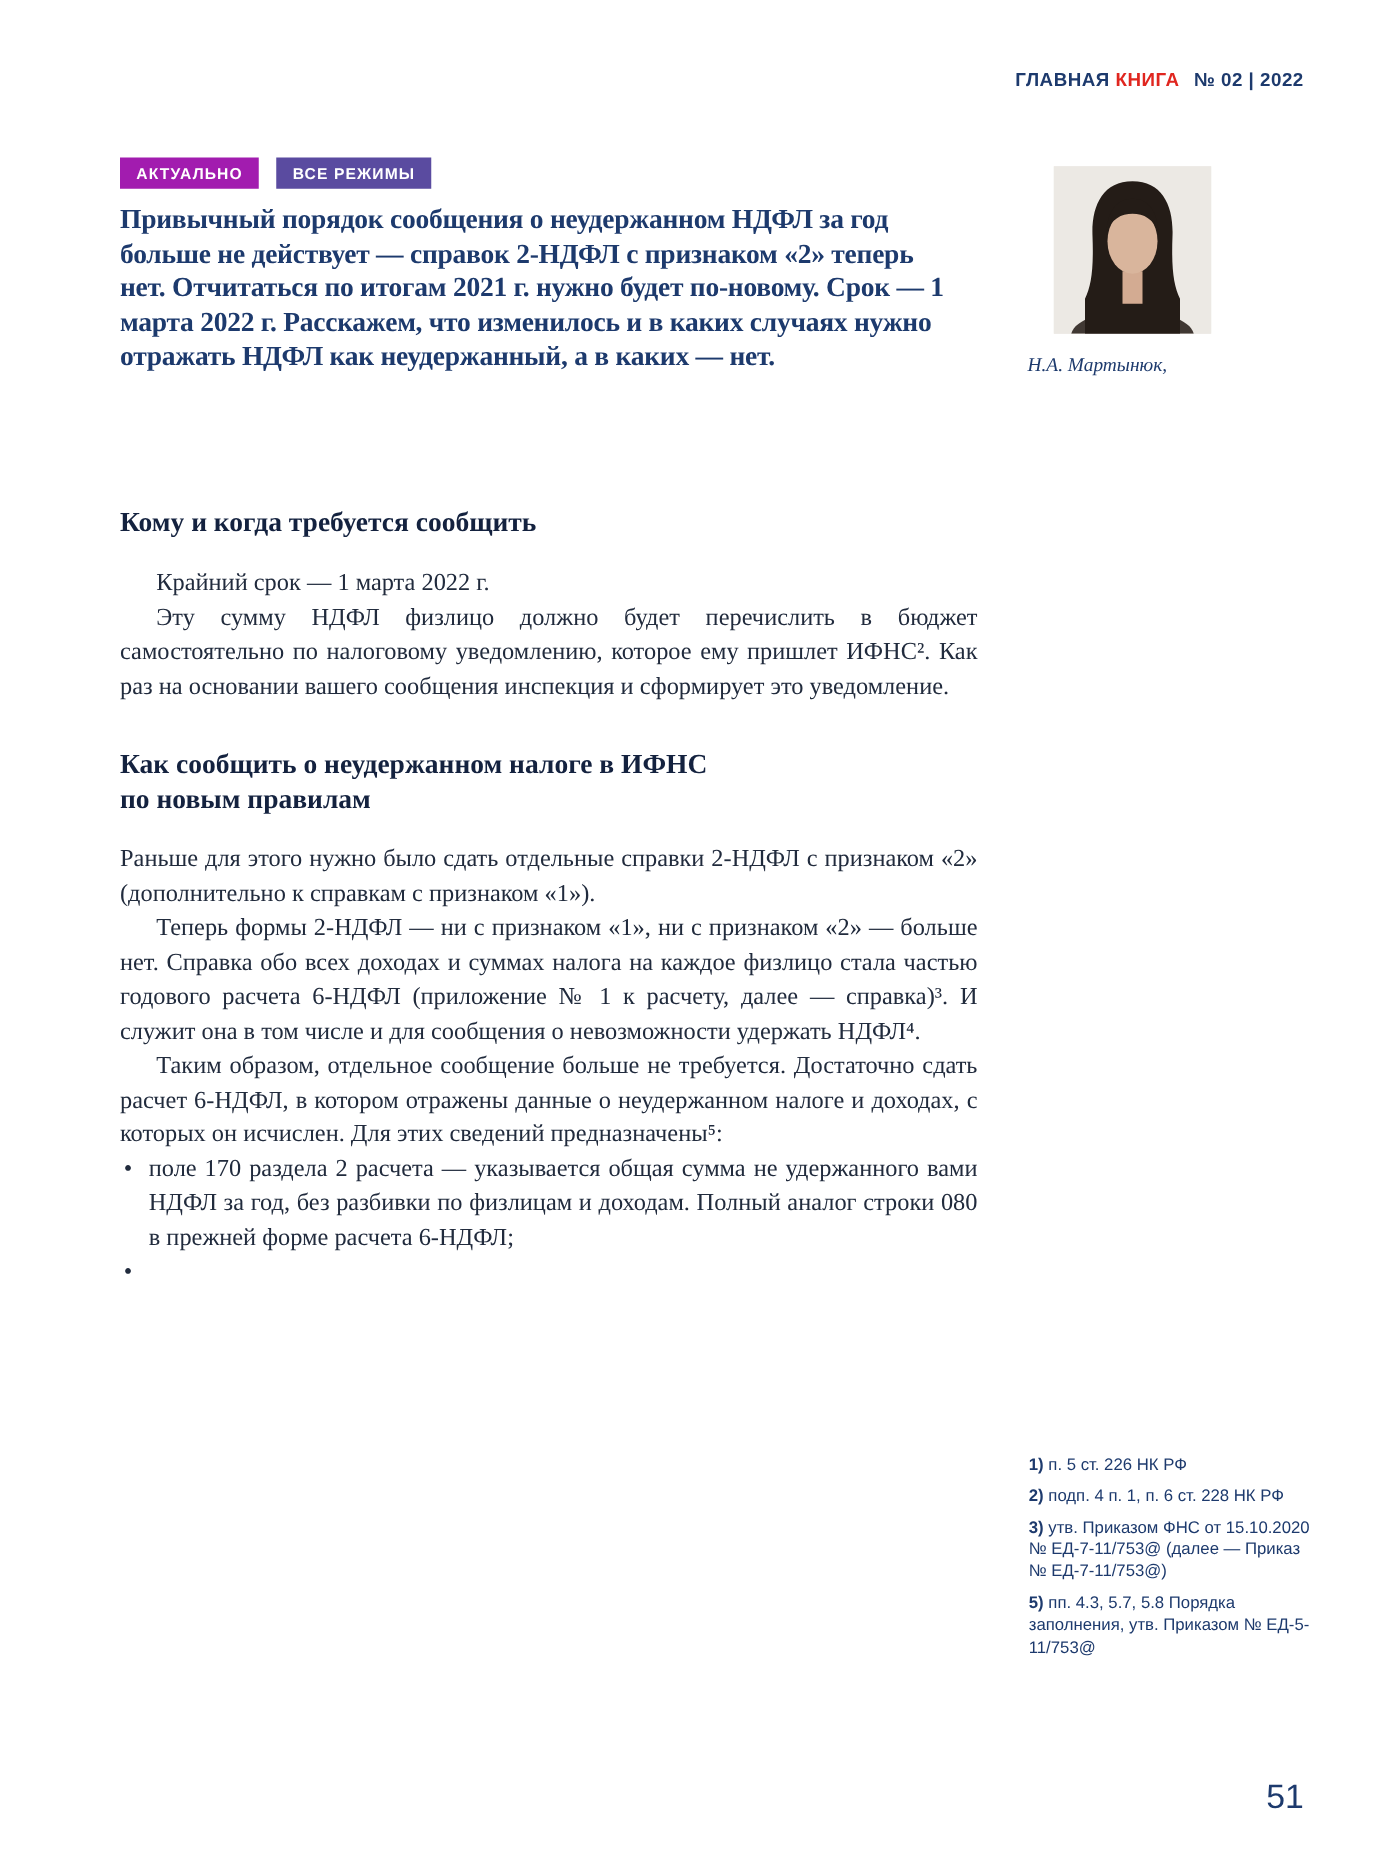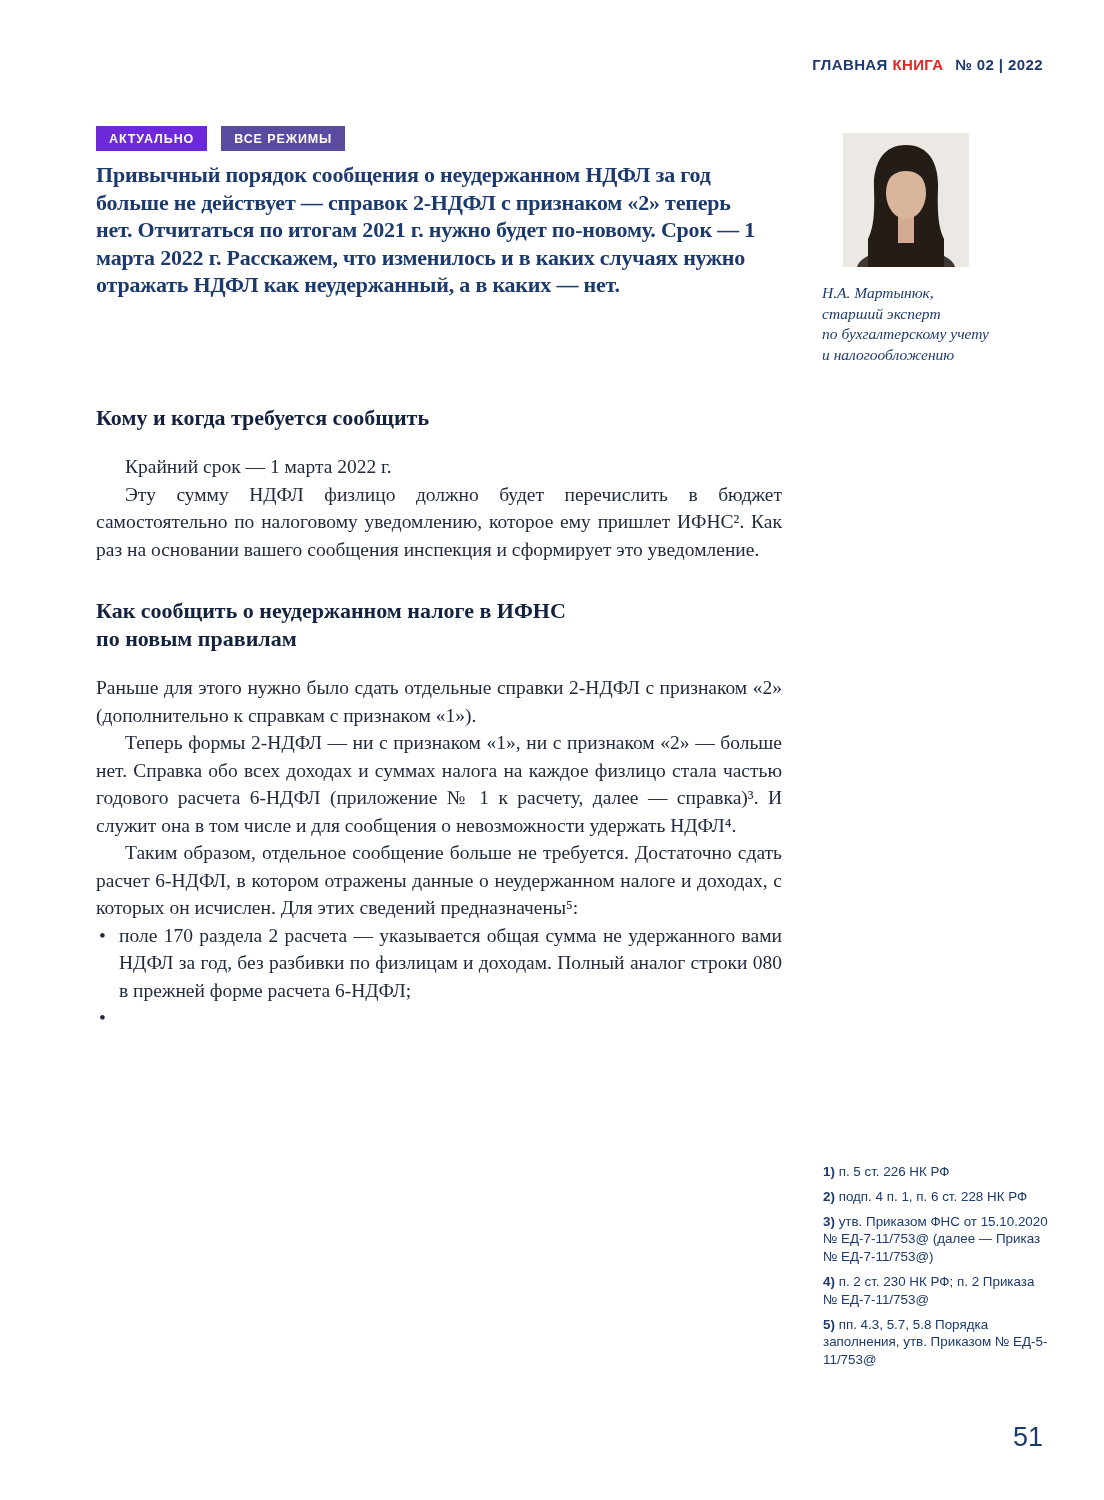--- a/index.html
+++ b/index.html
@@ -26,21 +26,21 @@
   
   .badges {
     position: absolute; top: 126px; left: 96px;
     display: flex; gap: 14px;
     font-family: "Liberation Sans", sans-serif;
   }
   .badge {
     color: #ffffff; font-size: 12.5px; font-weight: bold;
     letter-spacing: 0.9px; padding: 6px 13px 5px;
   }
-  .badge.red { background: #6d28d9; }
+  .badge.red { background: #a21caf; }
   .badge.purple { background: #5a4ba0; }
 
   
   .lead {
     position: absolute; top: 161px; left: 96px; width: 676px;
     font-size: 22px; line-height: 27.5px; font-weight: bold;
     letter-spacing: -0.2px; color: #1d3a6d;
   }
 
   
@@ -119,23 +119,20 @@
         <rect width="126" height="134" fill="#ece9e4"></rect>
         <path d="M14,134 C20,110 106,110 112,134 Z" fill="#403833"></path>
         <path d="M63 12 C39 12 30 32 31 56 C32 82 30 96 25 106 L25 134 L101 134 L101 106 C96 96 94 82 95 56 C96 32 87 12 63 12 Z" fill="#241c17"></path>
         <rect x="55" y="84" width="16" height="26" fill="#d3ab92"></rect>
         <ellipse cx="63" cy="60" rx="20" ry="26" fill="#d9b59c"></ellipse>
         <path d="M42 54 C43 36 50 26 63 26 C76 26 83 36 84 54 C80 42 72 38 63 38 C54 38 46 42 42 54 Z" fill="#241c17"></path>
       </svg>
     </div>
     <figcaption class="author-caption">
       <span class="name">Н.А. Мартынюк,</span>
-      <span class="role">старший эксперт
-по бухгалтерскому учету
-и налогообложению</span>
     </figcaption>
   </figure>
 
   <main>
 
     <section class="first">
       <h2>Кому и когда требуется сообщить</h2>
       <p class="body indent">Крайний срок — 1 марта 2022 г.</p>
       <p class="body indent">Эту сумму НДФЛ физлицо должно будет перечислить в бюджет самостоятельно по налоговому уведомлению, которое ему пришлет ИФНС². Как раз на основании вашего сообщения инспекция и сформирует это уведомление.</p>
     </section>
@@ -165,24 +162,20 @@
     </div>
     <div class="fn">
       <span class="fn-num">2)</span>
       <span class="fn-text">подп. 4 п. 1, п. 6 ст. 228 НК РФ</span>
     </div>
     <div class="fn">
       <span class="fn-num">3)</span>
       <span class="fn-text">утв. Приказом ФНС от 15.10.2020 № ЕД-7-11/753@ (далее — Приказ № ЕД-7-11/753@)</span>
     </div>
     <div class="fn">
-      <span class="fn-num">4)</span>
-      <span class="fn-text">п. 2 ст. 230 НК РФ; п. 2 Приказа № ЕД-7-11/753@</span>
-    </div>
-    <div class="fn">
       <span class="fn-num">5)</span>
       <span class="fn-text">пп. 4.3, 5.7, 5.8 Порядка заполнения, утв. Приказом № ЕД-5-11/753@</span>
     </div>
   </aside>
 
   <div class="page-number">51</div>
 
 </div>
 
 </body></html>

